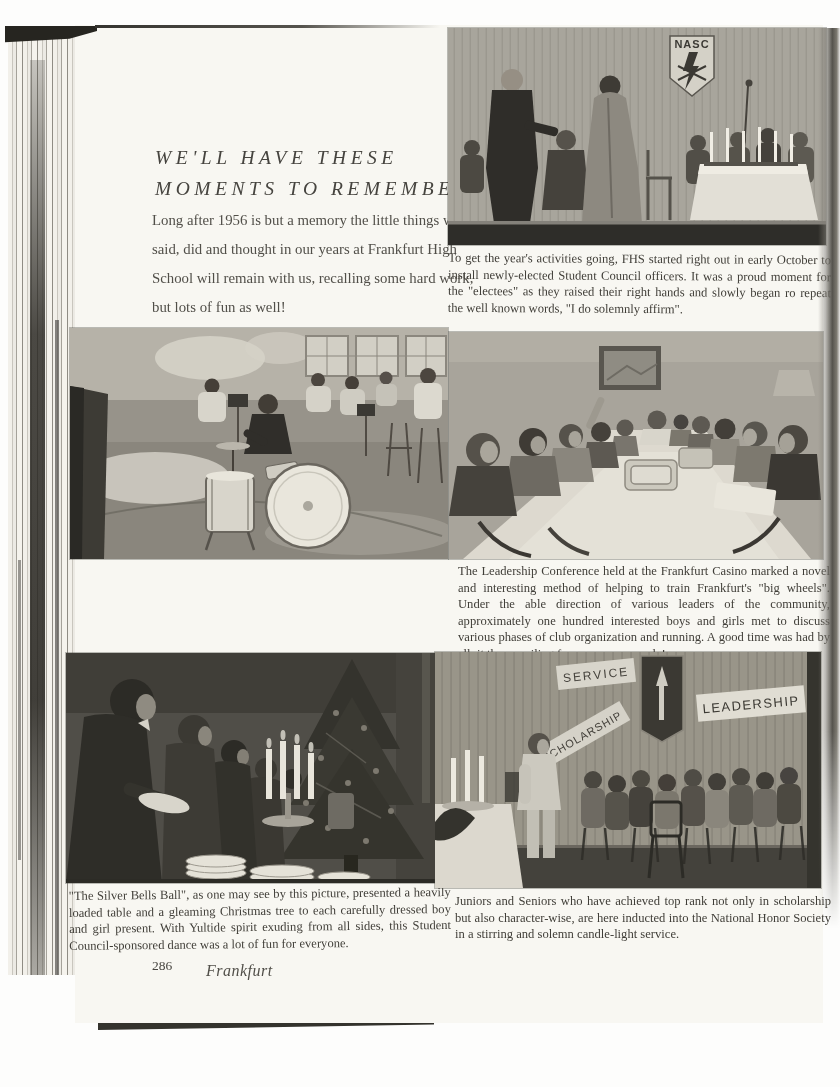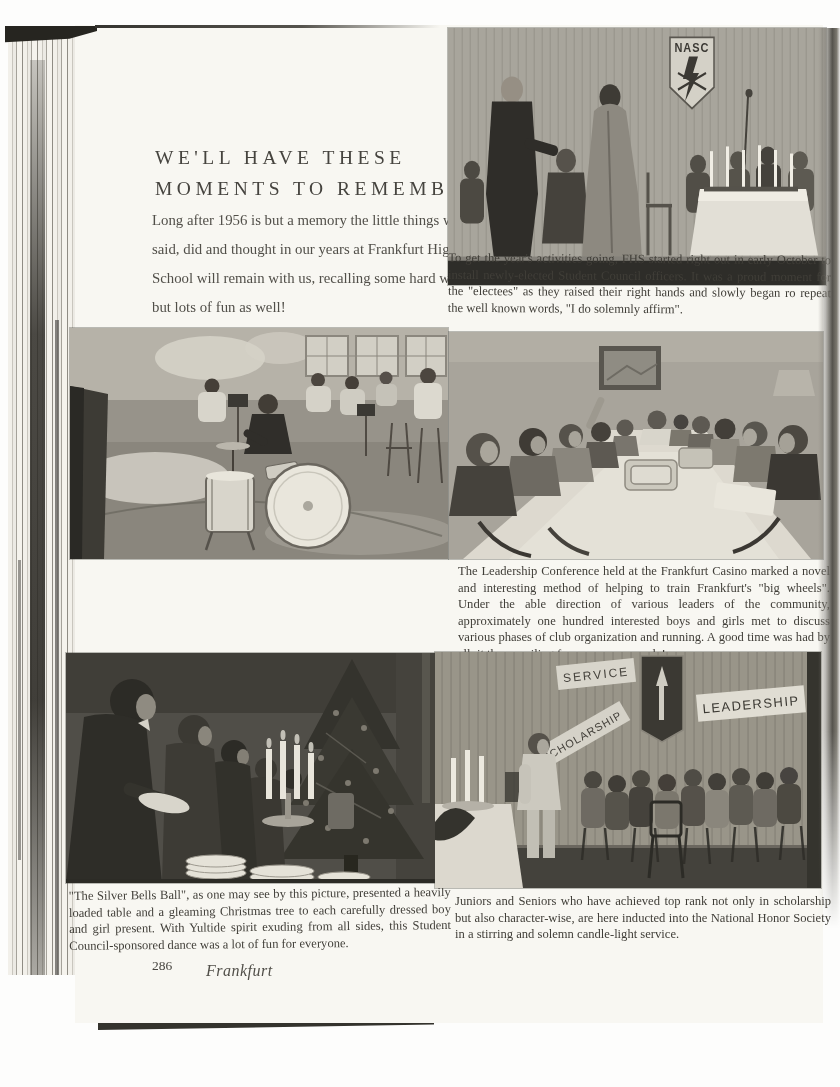--- a/index.html
+++ b/index.html
@@ -19,31 +19,31 @@
     clip-path:polygon(0 0,100% 0,100% 30%,70% 75%,0 95%);z-index:3;}
   .top-line{left:95px;top:25px;width:345px;height:3px;
     background:linear-gradient(90deg,#35342f,#55534d 60%,rgba(85,83,77,0));z-index:3;}
   .right-strip{left:818px;top:28px;width:22px;height:900px;
     background:linear-gradient(90deg,rgba(130,127,119,0) 0,rgba(130,127,119,.55) 35%,#55534d 65%,#7b786f 85%,rgba(150,147,139,.2));
     -webkit-mask-image:linear-gradient(180deg,#000 78%,transparent);mask-image:linear-gradient(180deg,#000 78%,transparent);z-index:2;}
   .bottom-wedge{left:98px;top:1017px;width:336px;height:13px;background:#34332d;
     clip-path:polygon(0 0,100% 40%,100% 58%,0 100%);}
   
   .title{left:155px;top:142px;font-size:19.5px;letter-spacing:4.5px;color:#46443f;line-height:31px;font-weight:normal;margin:0;}
-  .title span{display:block;}
+  .title span{display:block;font-style:italic;}
   .intro{left:152px;top:206px;width:322px;font-size:14.8px;line-height:29px;color:#514f49;margin:0;}
   .caption{font-size:12.6px;line-height:16.5px;text-align:justify;color:#403e38;margin:0;}
   .tilt-a{transform:rotate(.35deg);}
   .tilt-b{transform:rotate(-.6deg);}
   .footer-num{left:152px;top:958px;font-size:13.5px;color:#46443f;}
   .footer-book{left:206px;top:962px;font-size:16px;font-style:italic;letter-spacing:.5px;color:#514f49;}
   
   .photo{overflow:hidden;background:#a19d95;outline:1px solid rgba(70,68,62,.35);}
   .photo svg{display:block;width:100%;height:100%;}
-  .p-tr{left:448px;top:28px;width:378px;height:257px;}
+  .p-tr{left:448px;top:28px;width:378px;height:217px;}
   .p-ml{left:70px;top:328px;width:378px;height:231px;}
   .p-mr{left:449px;top:332px;width:374px;height:227px;}
   .p-bl{left:66px;top:653px;width:382px;height:230px;}
   .p-br{left:435px;top:652px;width:386px;height:236px;}
   .c-tr{left:448px;top:251px;width:383px;}
   .c-ml{left:77px;top:561px;width:372px;}
   .c-mr{left:458px;top:563px;width:372px;}
   .c-bl{left:69px;top:886px;width:382px;}
   .c-br{left:455px;top:893px;width:376px;}
   svg text{font-family:"Liberation Sans",sans-serif;}

